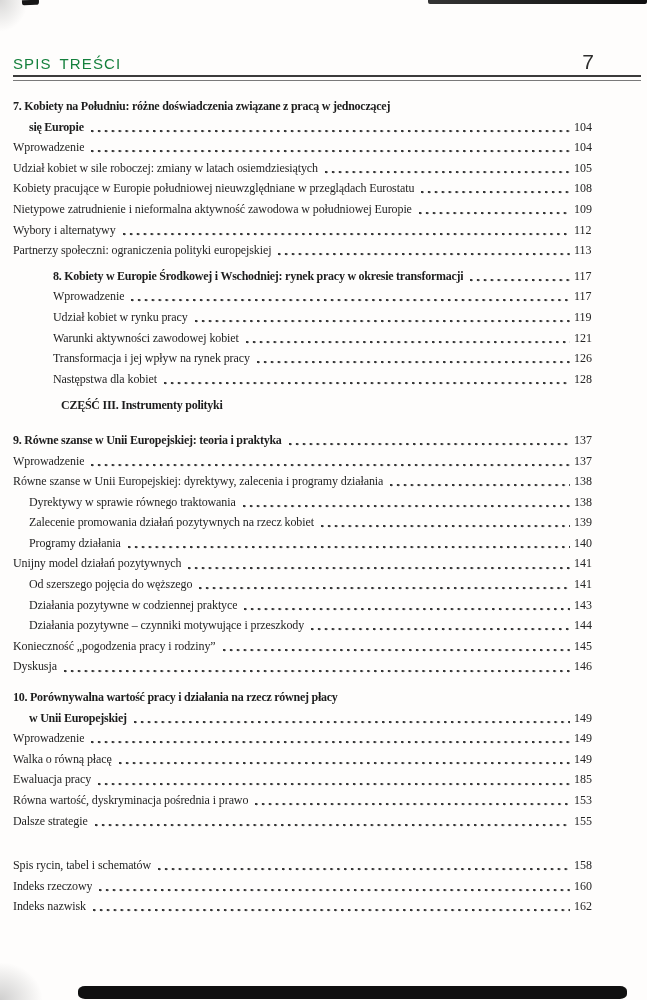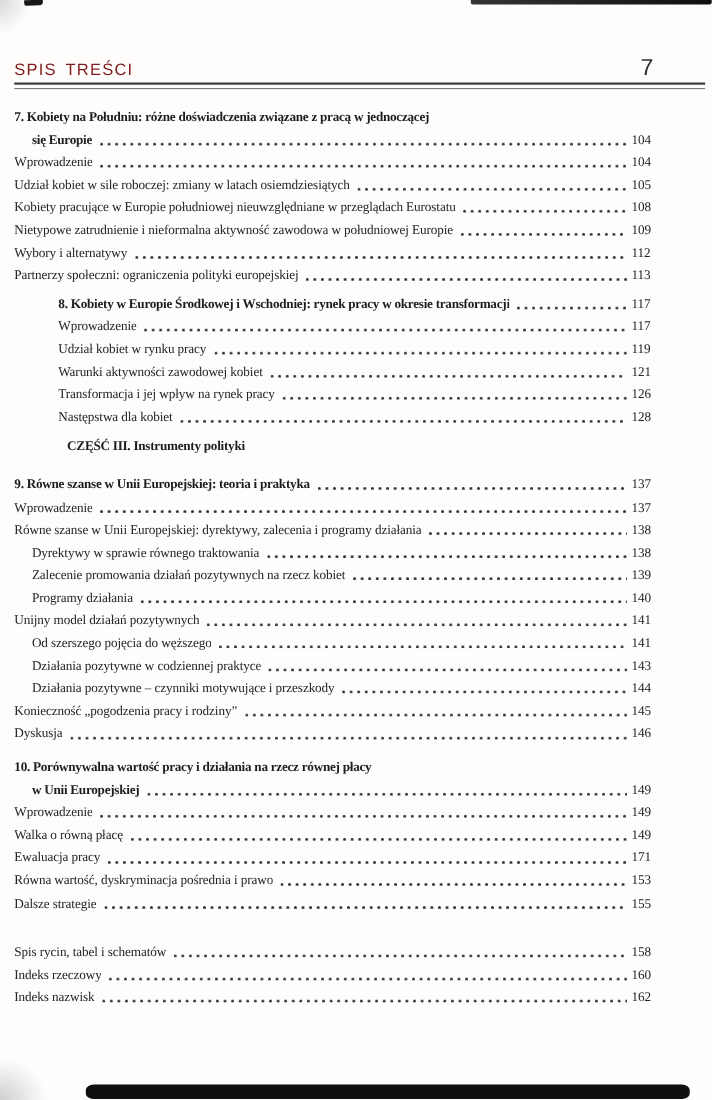--- a/index.html
+++ b/index.html
@@ -15,21 +15,21 @@
   
   .page-header {
     position:absolute; left:13px; top:51px; width:628px;
   }
   .page-header .hdr-row {
     display:flex; align-items:flex-end; justify-content:space-between;
   }
   .hdr-title {
     font-family:"Liberation Sans", sans-serif;
     font-size:15px; letter-spacing:1.1px; word-spacing:3px;
-    color:#7f1d1d;
+    color:#15803d;
   }
   .hdr-num {
     font-family:"Liberation Sans", sans-serif;
     font-size:21px; color:#2e2e2e;
     margin-right:47px; line-height:1;
   }
   .hdr-rule {
     margin-top:3px; height:3px;
     border-top:2.2px solid #3b3b3b;
     border-bottom:1px solid #7a7a7a;
@@ -244,21 +244,21 @@
     <span class="pagenum">149</span>
   </div>
       <div class="row">
     <span class="entry-title">Walka o równą płacę</span>
     <span class="leader"></span>
     <span class="pagenum">149</span>
   </div>
       <div class="row">
     <span class="entry-title">Ewaluacja pracy</span>
     <span class="leader"></span>
-    <span class="pagenum">171</span>
+    <span class="pagenum">185</span>
   </div>
       <div class="row">
     <span class="entry-title">Równa wartość, dyskryminacja pośrednia i prawo</span>
     <span class="leader"></span>
     <span class="pagenum">153</span>
   </div>
       <div class="row">
     <span class="entry-title">Dalsze strategie</span>
     <span class="leader"></span>
     <span class="pagenum">155</span>

